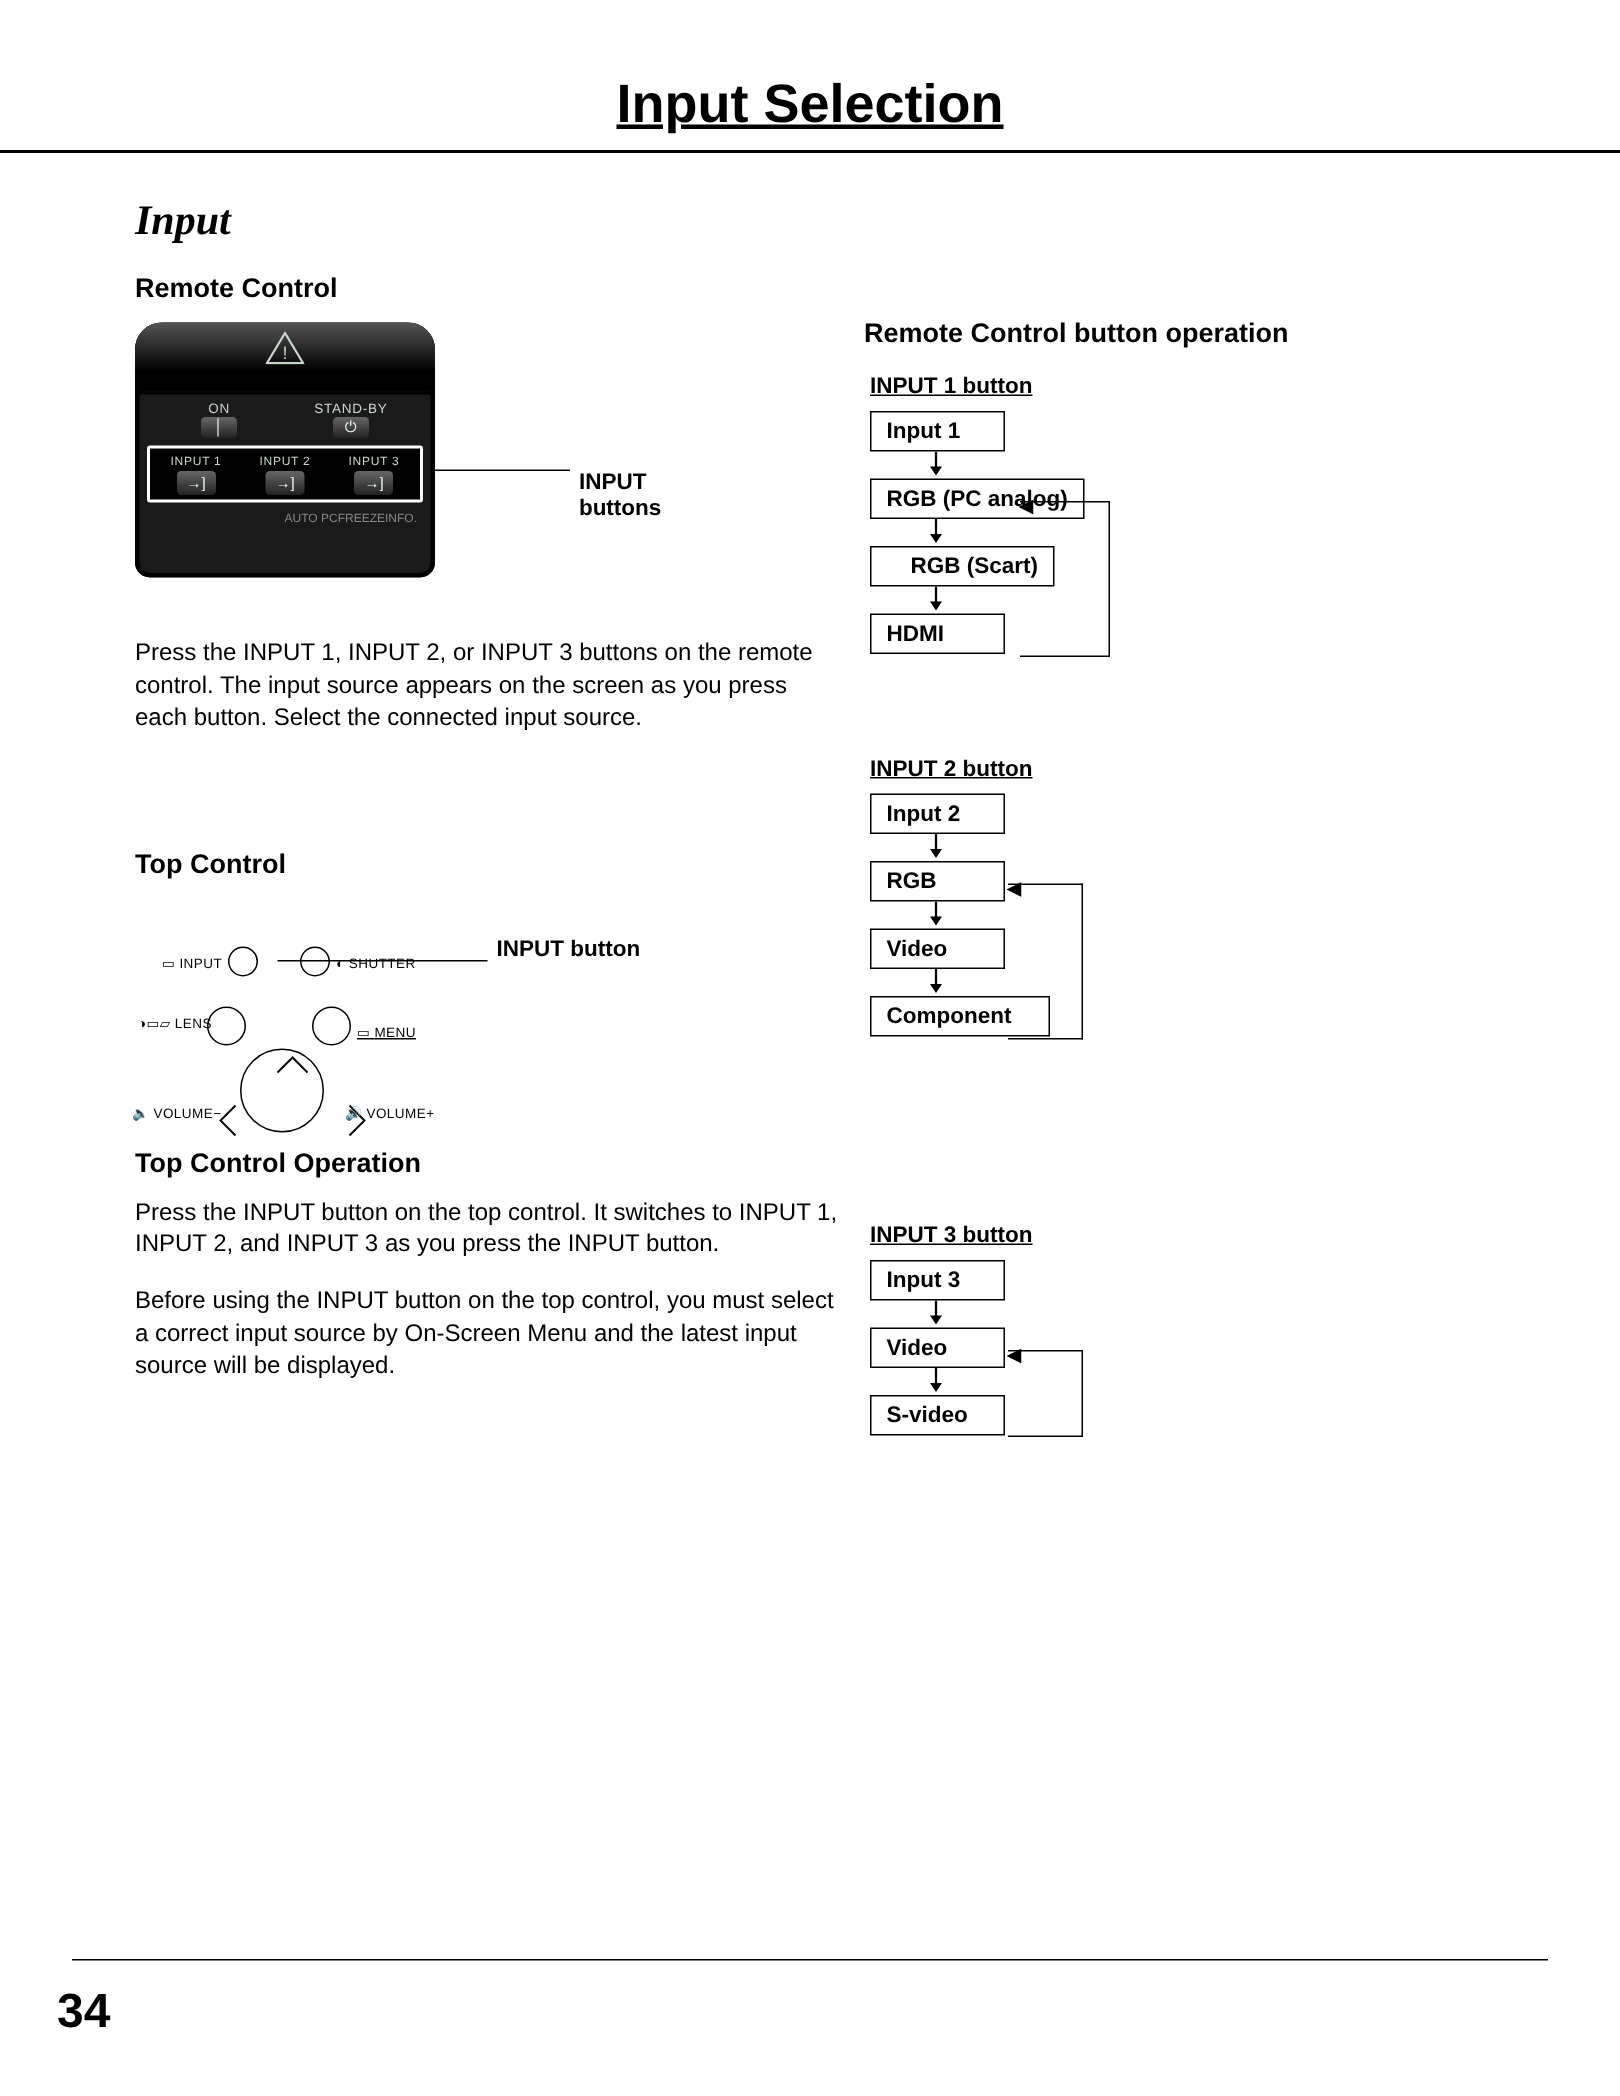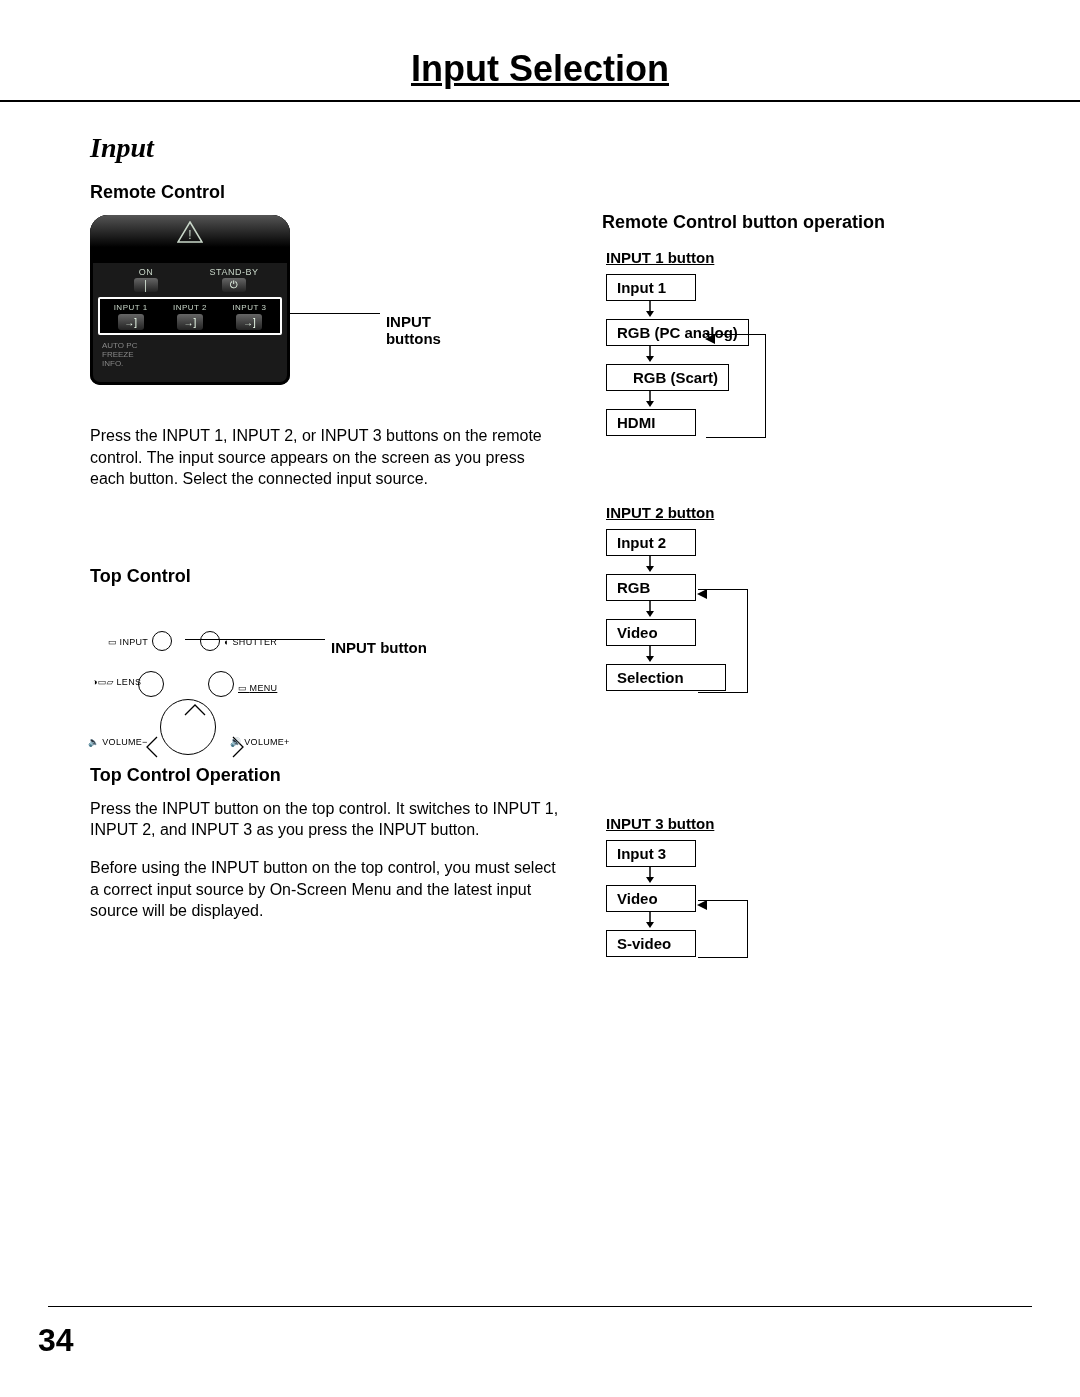--- a/index.html
+++ b/index.html
@@ -30,21 +30,21 @@
   }
   .section-title {
     font-size: 28px;
     font-style: italic;
     font-weight: bold;
     font-family: "Times New Roman", serif;
     margin-bottom: 18px;
   }
   .columns {
     display: flex;
-    gap: 42px;
+    gap: 16px;
   }
   .col-left { width: 470px; }
   .col-right { flex: 1; padding-top: 30px; }
   .subhead {
     font-size: 18px;
     font-weight: bold;
     margin-bottom: 12px;
   }
   .para {
     font-size: 16px;
@@ -99,21 +99,21 @@
     padding: 2px 0 1px 0;
   }
   .input-key .klabel { font-size:8px; color:#c9d7c9; letter-spacing:.5px; }
   .input-key .kbtn {
     margin: 2px auto 0 auto;
     width:26px; height:16px; background:linear-gradient(#666,#222);
     border-radius:3px; display:flex; align-items:center; justify-content:center;
     color:#efe; font-size:10px;
   }
   .remote-row2 {
-    display:flex; justify-content:flex-end; padding: 6px 12px 0 12px; flex-direction: column;
+    display:flex; justify-content:flex-end; padding: 6px 12px 0 12px;
   }
   .remote-row2 .klabel { font-size:8px; color:#888; }
   .callout {
     position:absolute;
     left: 200px; top: 98px;
     display:flex; align-items:flex-start;
   }
   .callout .line {
     width: 90px; border-top: 1.5px solid #000; margin-right:6px;
   }
@@ -141,22 +141,22 @@
   .lbl {
     position:absolute; font-size:9px; letter-spacing:.3px;
   }
   .dpad {
     position:absolute;
     left: 55px; top: 110px;
     width: 100px; height: 60px;
   }
   .dpad svg { width:100px; height:60px; overflow:visible; }
   .callout2 {
-    position:absolute; left: 95px; top: 40px;
-    display:flex; align-items:flex-start;
+    position:absolute; left: 95px; top: 25px;
+    display:flex; align-items:flex-end;
   }
   .callout2 .line { width: 140px; border-top:1.5px solid #000; margin-right:6px; }
 
   
   .flow-title {
     font-size:15px; font-weight:bold; text-decoration: underline;
     margin: 16px 0 8px 4px;
   }
   .flow {
     position:relative;
@@ -361,21 +361,21 @@
               <path d="M2 10 L6 16 L10 10 Z" fill="#000"></path>
             </svg>
           </div>
         <div class="fbox">Video</div>
         <div class="fgap">
             <svg viewBox="0 0 12 18">
               <line x1="6" y1="0" x2="6" y2="12" stroke="#000" stroke-width="1.5"></line>
               <path d="M2 10 L6 16 L10 10 Z" fill="#000"></path>
             </svg>
           </div>
-        <div class="fbox" style="min-width:120px;">Selection</div>
+        <div class="fbox" style="min-width:120px;">Component</div>
         <div class="flow-loop" style="left:92px; top:60px; width:50px; height:104px;">
           <span class="arrowhead"><svg viewBox="0 0 10 10">
                 <path d="M10 0 L0 5 L10 10 Z" fill="#000"></path>
               </svg></span>
         </div>
       </div>
 
       <div style="height:40px"></div>
 
       <div class="flow-title">INPUT 3 button</div>

